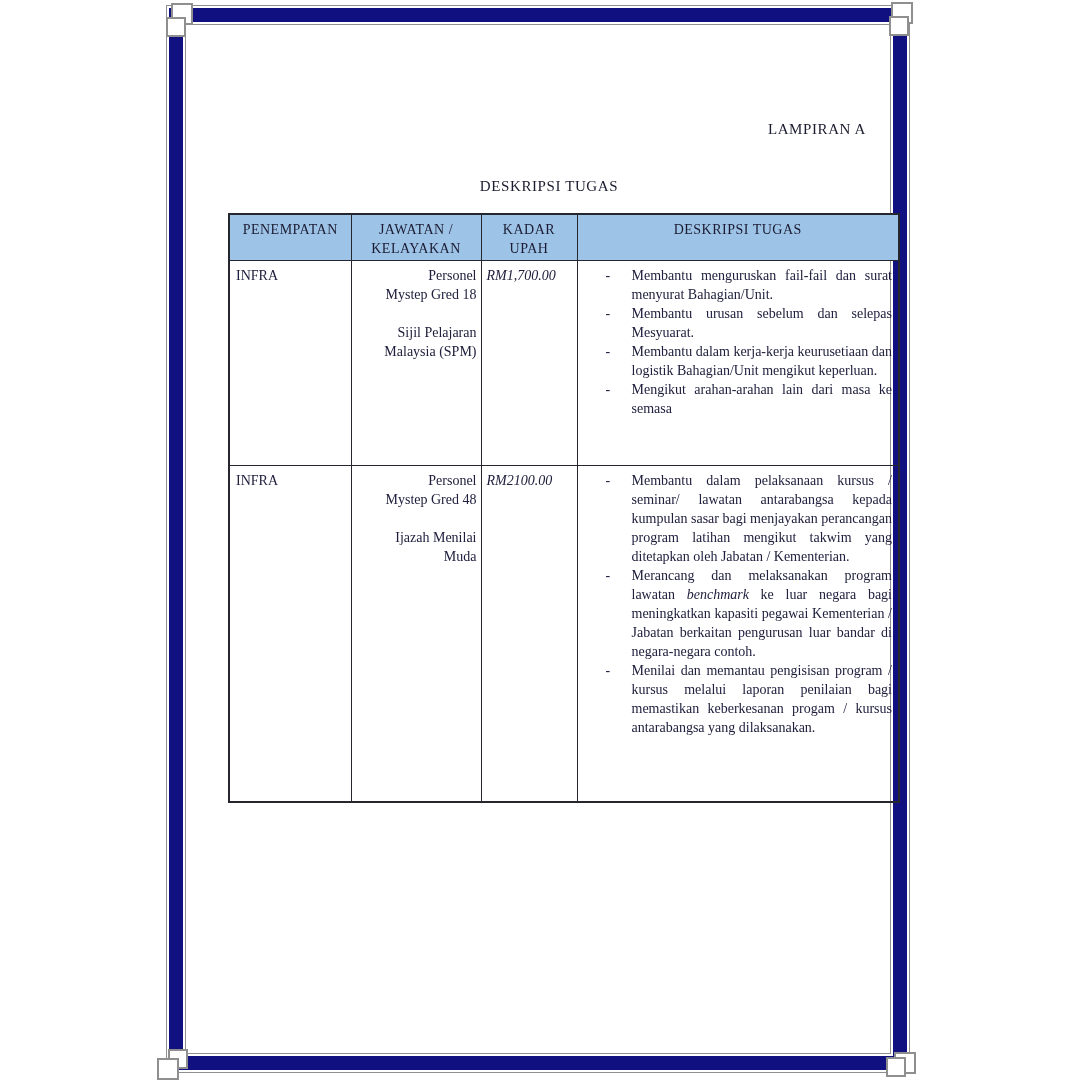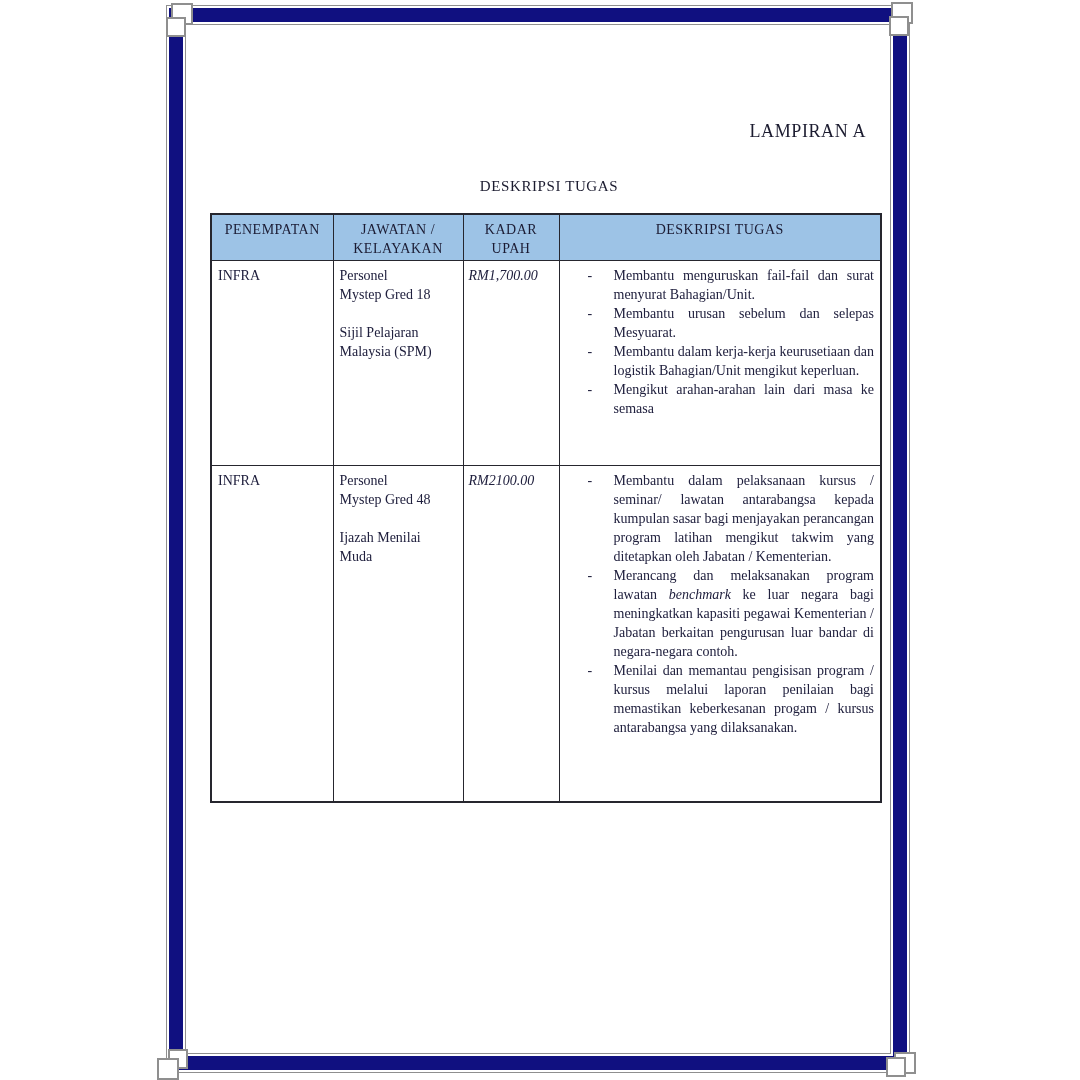--- a/index.html
+++ b/index.html
@@ -26,47 +26,47 @@
   }
   .corner-sq{
     position:absolute;background:#ffffff;
     border:2px solid var(--frame-gray,#8f8f8f);
     box-sizing:border-box;z-index:5;
   }
   
   .content{position:absolute;left:0;top:0;width:1080px;height:1080px;z-index:3;}
   .annex{
     position:absolute;left:500px;top:121px;width:366px;
-    text-align:right;font-size:18px;letter-spacing:.6px;color:#1c1c30;
+    text-align:right;font-size:15px;letter-spacing:.6px;color:#1c1c30;
   }
   .doc-title{
     position:absolute;left:214px;top:178px;width:670px;
     text-align:center;font-size:15px;letter-spacing:.6px;color:#1c1c30;
   }
   
-  .tbl-wrap{position:absolute;left:210px;top:213px;}
+  .tbl-wrap{position:absolute;left:228px;top:213px;}
   table{
     border-collapse:collapse;table-layout:fixed;width:670px;
     border:2px solid var(--table-border,#26262e);
     font-size:14px;line-height:19px;
   }
   th,td{border:1px solid var(--table-border,#26262e);}
   th{
     background:var(--header-bg,#9dc3e6);
     font-weight:normal;letter-spacing:.5px;
     vertical-align:top;text-align:center;
     padding:5px 2px 2px 2px;height:43px;box-sizing:border-box;
     color:#1b1b33;
   }
   td{vertical-align:top;padding:5px 4px 5px 6px;box-sizing:border-box;}
   tbody tr:nth-child(1) td{height:205px;}
   tbody tr:nth-child(2) td{height:336px;}
   td.col-kadar{padding-left:5px;font-style:italic;}
   td.col-tugas{padding:5px 6px 5px 0;}
-  .jline{min-height:19px;}
+  .jline{min-height:19px;text-align:right;}
   .item{display:flex;padding-left:28px;}
   .item .m{flex:0 0 26px;}
   .item .t{flex:1;text-align:justify;}
 </style>
 </head>
 <body>
 
 <div class="frame-outer">
   <div class="frame-navy">
     <div class="frame-inner"></div>

